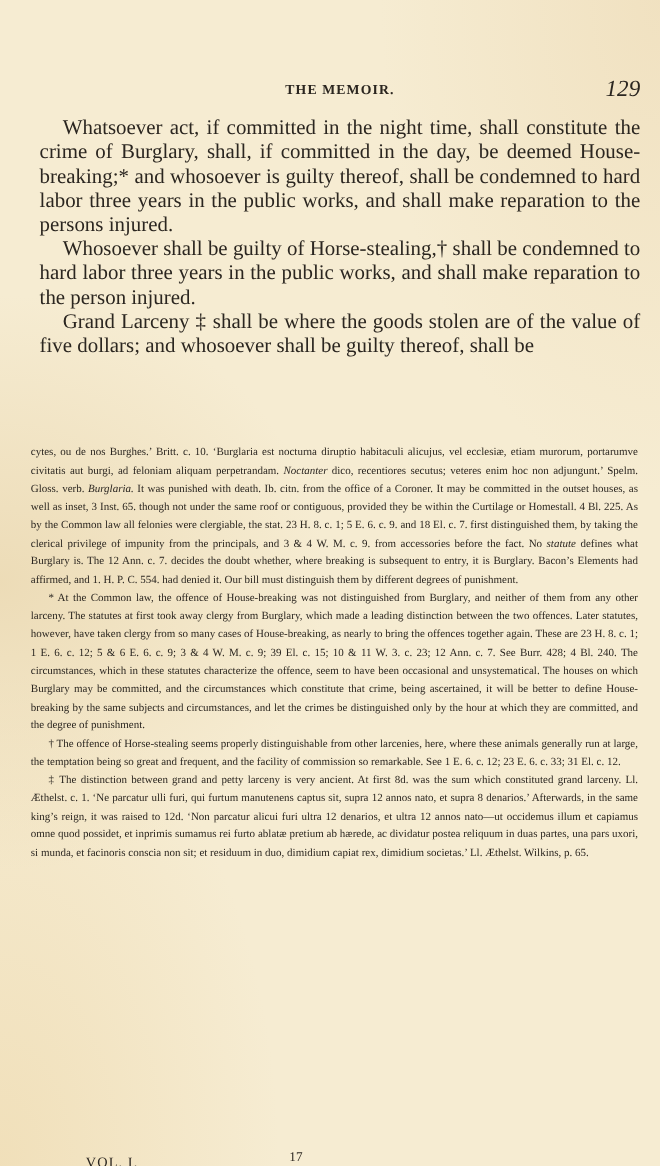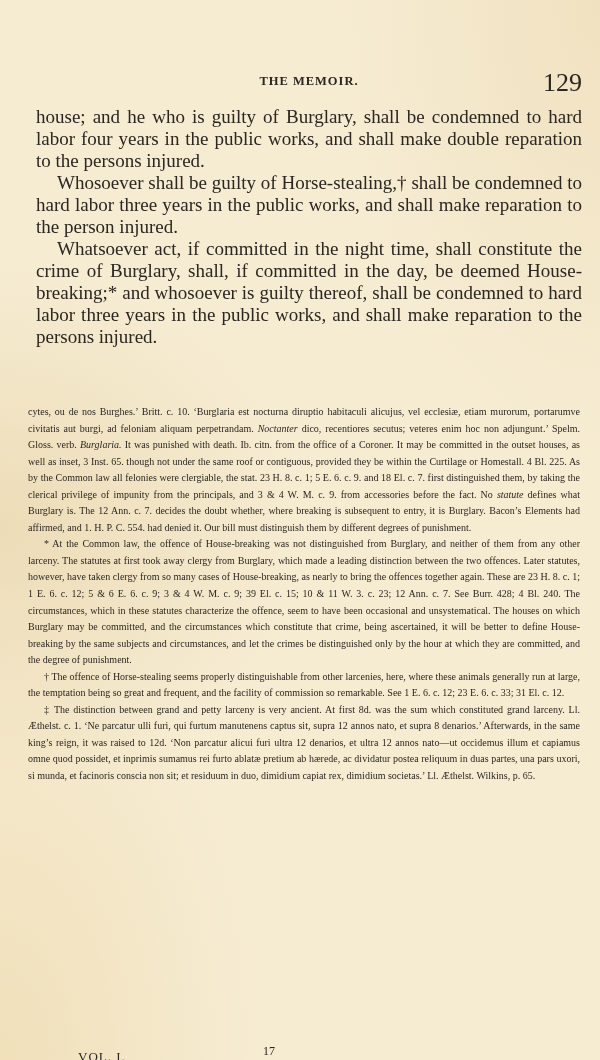--- a/index.html
+++ b/index.html
@@ -41,21 +41,22 @@
       top: 6px;
       text-align: center;
       font-size: 12.5px;
       font-weight: bold;
       letter-spacing: 1px;
     }
     .page-number {
       position: absolute;
       right: 0;
       top: 0;
-      font-size: 26px;
+      font-size: 21px;
+      font-style: italic;
     }
     .body-text {
       position: absolute;
       left: 36px;
       top: 74px;
       width: 546px;
       font-size: 19px;
       line-height: 22px;
       text-align: justify;
     }
@@ -109,23 +110,23 @@
 <body>
 
 <div class="page">
 
   <div class="running-head">
     <div class="running-title">THE MEMOIR.</div>
     <div class="page-number">129</div>
   </div>
 
   <div class="body-text">
-    <p>house; and he who is guilty of Burglary, shall be condemned to hard labor four years in the public works, and shall make double reparation to the persons injured.</p>
+    <p class="indent">Whatsoever act, if committed in the night time, shall constitute the crime of Burglary, shall, if committed in the day, be deemed House-breaking;* and whosoever is guilty thereof, shall be condemned to hard labor three years in the public works, and shall make reparation to the persons injured.</p>
     <p class="indent">Whosoever shall be guilty of Horse-stealing,† shall be condemned to hard labor three years in the public works, and shall make reparation to the person injured.</p>
-    <p class="indent">Whatsoever act, if committed in the night time, shall constitute the crime of Burglary, shall, if committed in the day, be deemed House-breaking;* and whosoever is guilty thereof, shall be condemned to hard labor three years in the public works, and shall make reparation to the persons injured.</p>
+    <p class="indent">Grand Larceny ‡ shall be where the goods stolen are of the value of five dollars; and whosoever shall be guilty thereof, shall be</p>
   </div>
 
   <div class="footnotes">
     <p><span>cytes, ou de nos Burghes.’ Britt. c. 10. ‘Burglaria est nocturna diruptio habitaculi alicujus, vel ecclesiæ, etiam murorum, portarumve civitatis aut burgi, ad feloniam aliquam perpetrandam. </span><em>Noctanter</em><span> dico, recentiores secutus; veteres enim hoc non adjungunt.’ Spelm. Gloss. verb. </span><em>Burglaria.</em><span> It was punished with death. Ib. citn. from the office of a Coroner. It may be committed in the outset houses, as well as inset, 3 Inst. 65. though not under the same roof or contiguous, provided they be within the Curtilage or Homestall. 4 Bl. 225. As by the Common law all felonies were clergiable, the stat. 23 H. 8. c. 1; 5 E. 6. c. 9. and 18 El. c. 7. first distinguished them, by taking the clerical privilege of impunity from the principals, and 3 &amp; 4 W. M. c. 9. from accessories before the fact. No </span><em>statute</em><span> defines what Burglary is. The 12 Ann. c. 7. decides the doubt whether, where breaking is subsequent to entry, it is Burglary. Bacon’s Elements had affirmed, and 1. H. P. C. 554. had denied it. Our bill must distinguish them by different degrees of punishment.</span></p>
     <p class="indent">* At the Common law, the offence of House-breaking was not distinguished from Burglary, and neither of them from any other larceny. The statutes at first took away clergy from Burglary, which made a leading distinction between the two offences. Later statutes, however, have taken clergy from so many cases of House-breaking, as nearly to bring the offences together again. These are 23 H. 8. c. 1; 1 E. 6. c. 12; 5 &amp; 6 E. 6. c. 9; 3 &amp; 4 W. M. c. 9; 39 El. c. 15; 10 &amp; 11 W. 3. c. 23; 12 Ann. c. 7. See Burr. 428; 4 Bl. 240. The circumstances, which in these statutes characterize the offence, seem to have been occasional and unsystematical. The houses on which Burglary may be committed, and the circumstances which constitute that crime, being ascertained, it will be better to define House-breaking by the same subjects and circumstances, and let the crimes be distinguished only by the hour at which they are committed, and the degree of punishment.</p>
     <p class="indent">† The offence of Horse-stealing seems properly distinguishable from other larcenies, here, where these animals generally run at large, the temptation being so great and frequent, and the facility of commission so remarkable. See 1 E. 6. c. 12; 23 E. 6. c. 33; 31 El. c. 12.</p>
     <p class="indent">‡ The distinction between grand and petty larceny is very ancient. At first 8d. was the sum which constituted grand larceny. Ll. Æthelst. c. 1. ‘Ne parcatur ulli furi, qui furtum manutenens captus sit, supra 12 annos nato, et supra 8 denarios.’ Afterwards, in the same king’s reign, it was raised to 12d. ‘Non parcatur alicui furi ultra 12 denarios, et ultra 12 annos nato—ut occidemus illum et capiamus omne quod possidet, et inprimis sumamus rei furto ablatæ pretium ab hærede, ac dividatur postea reliquum in duas partes, una pars uxori, si munda, et facinoris conscia non sit; et residuum in duo, dimidium capiat rex, dimidium societas.’ Ll. Æthelst. Wilkins, p. 65.</p>
   </div>
 
   <div class="signature-line">

